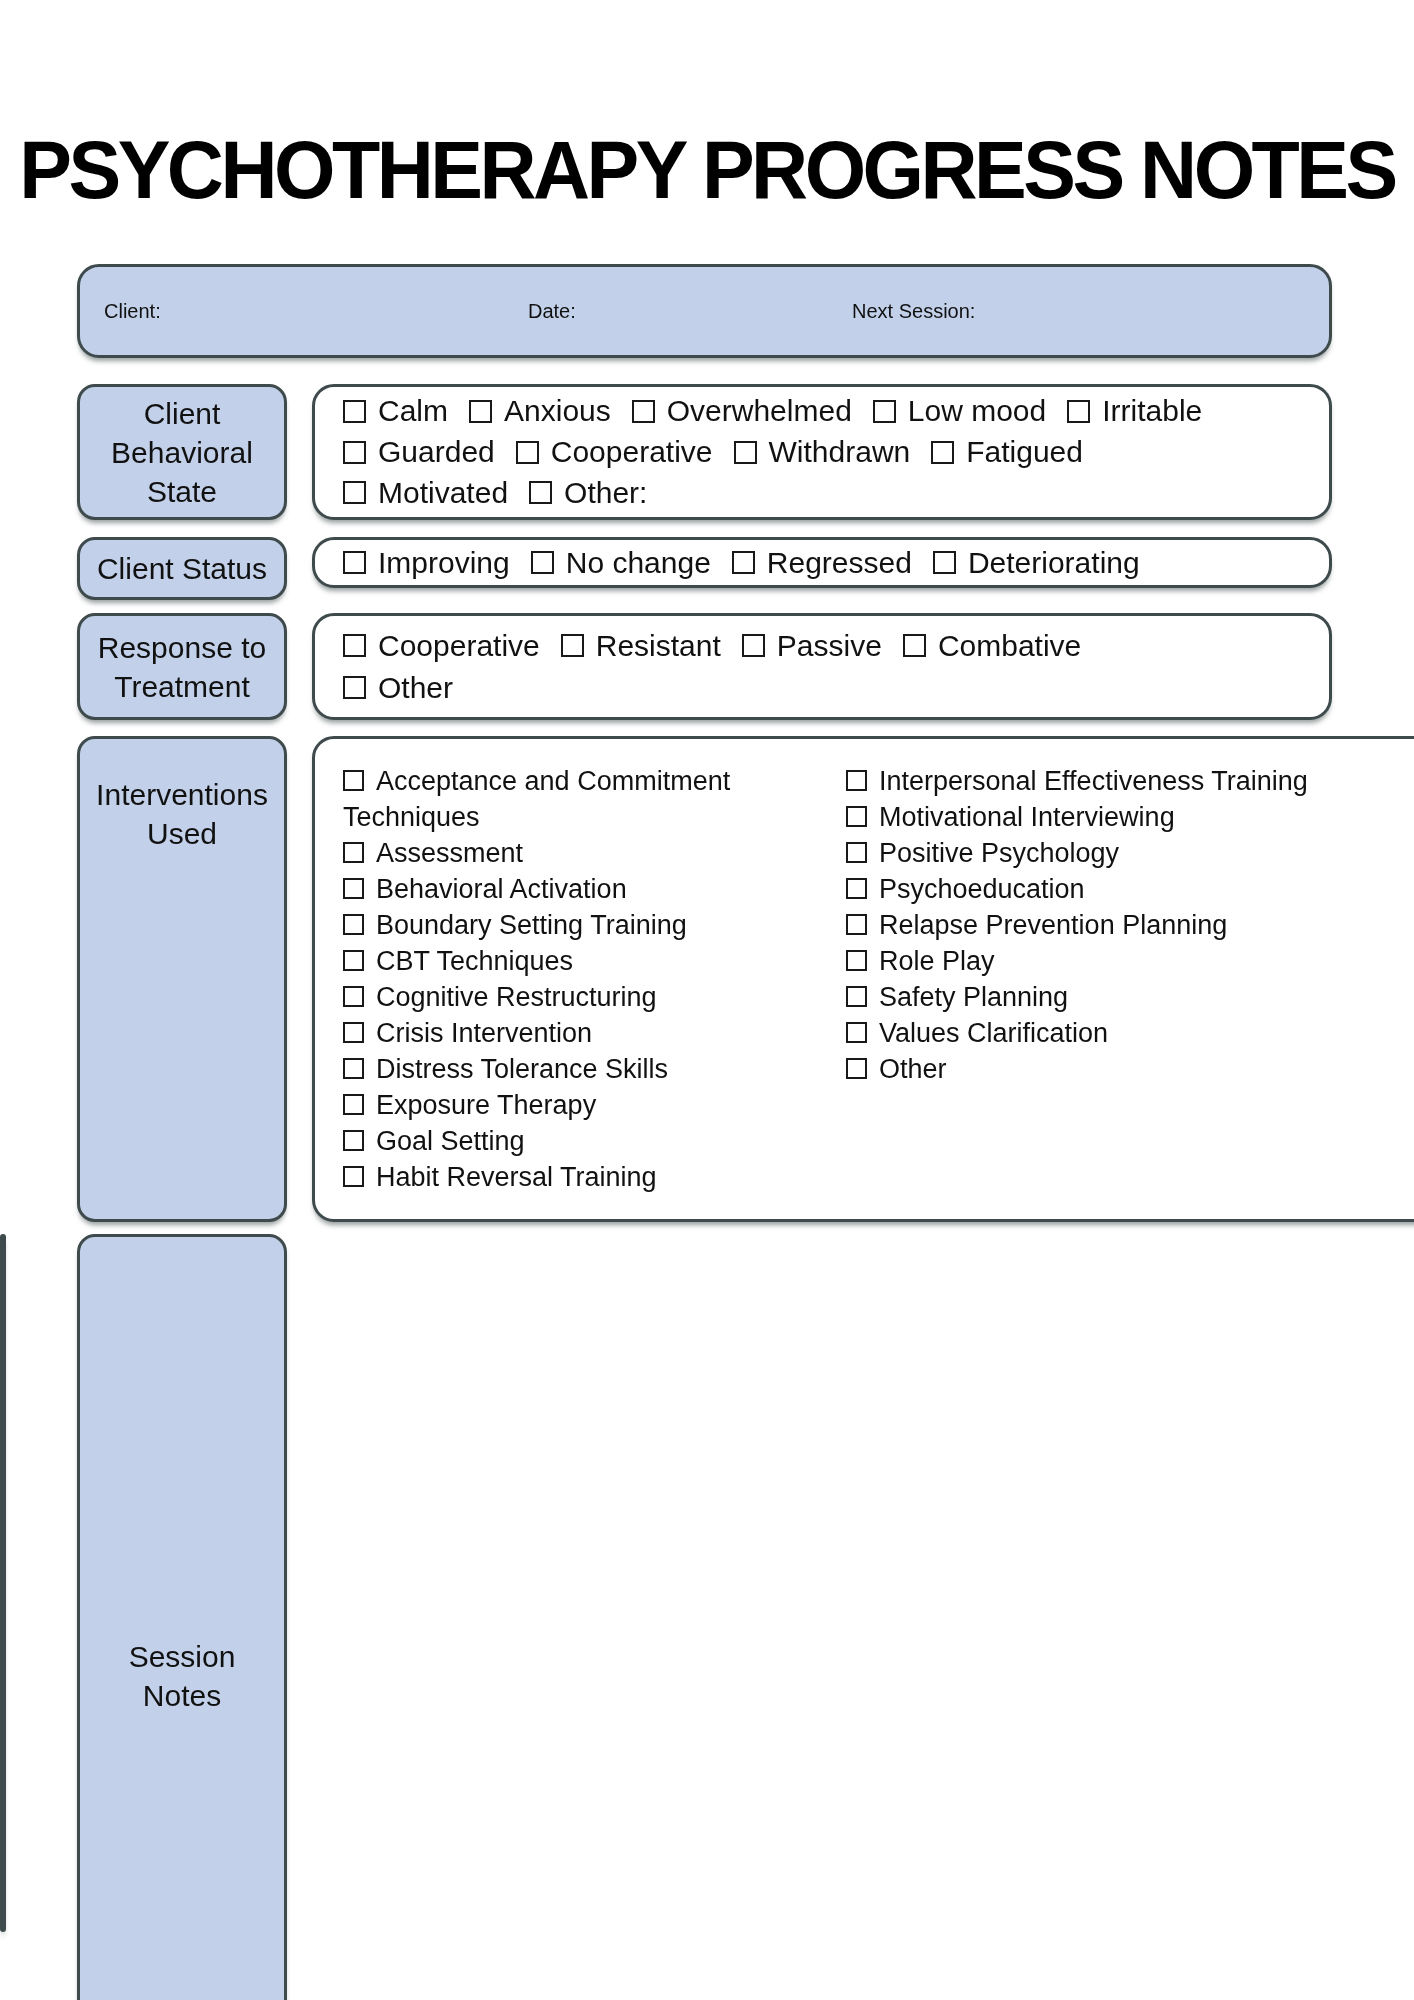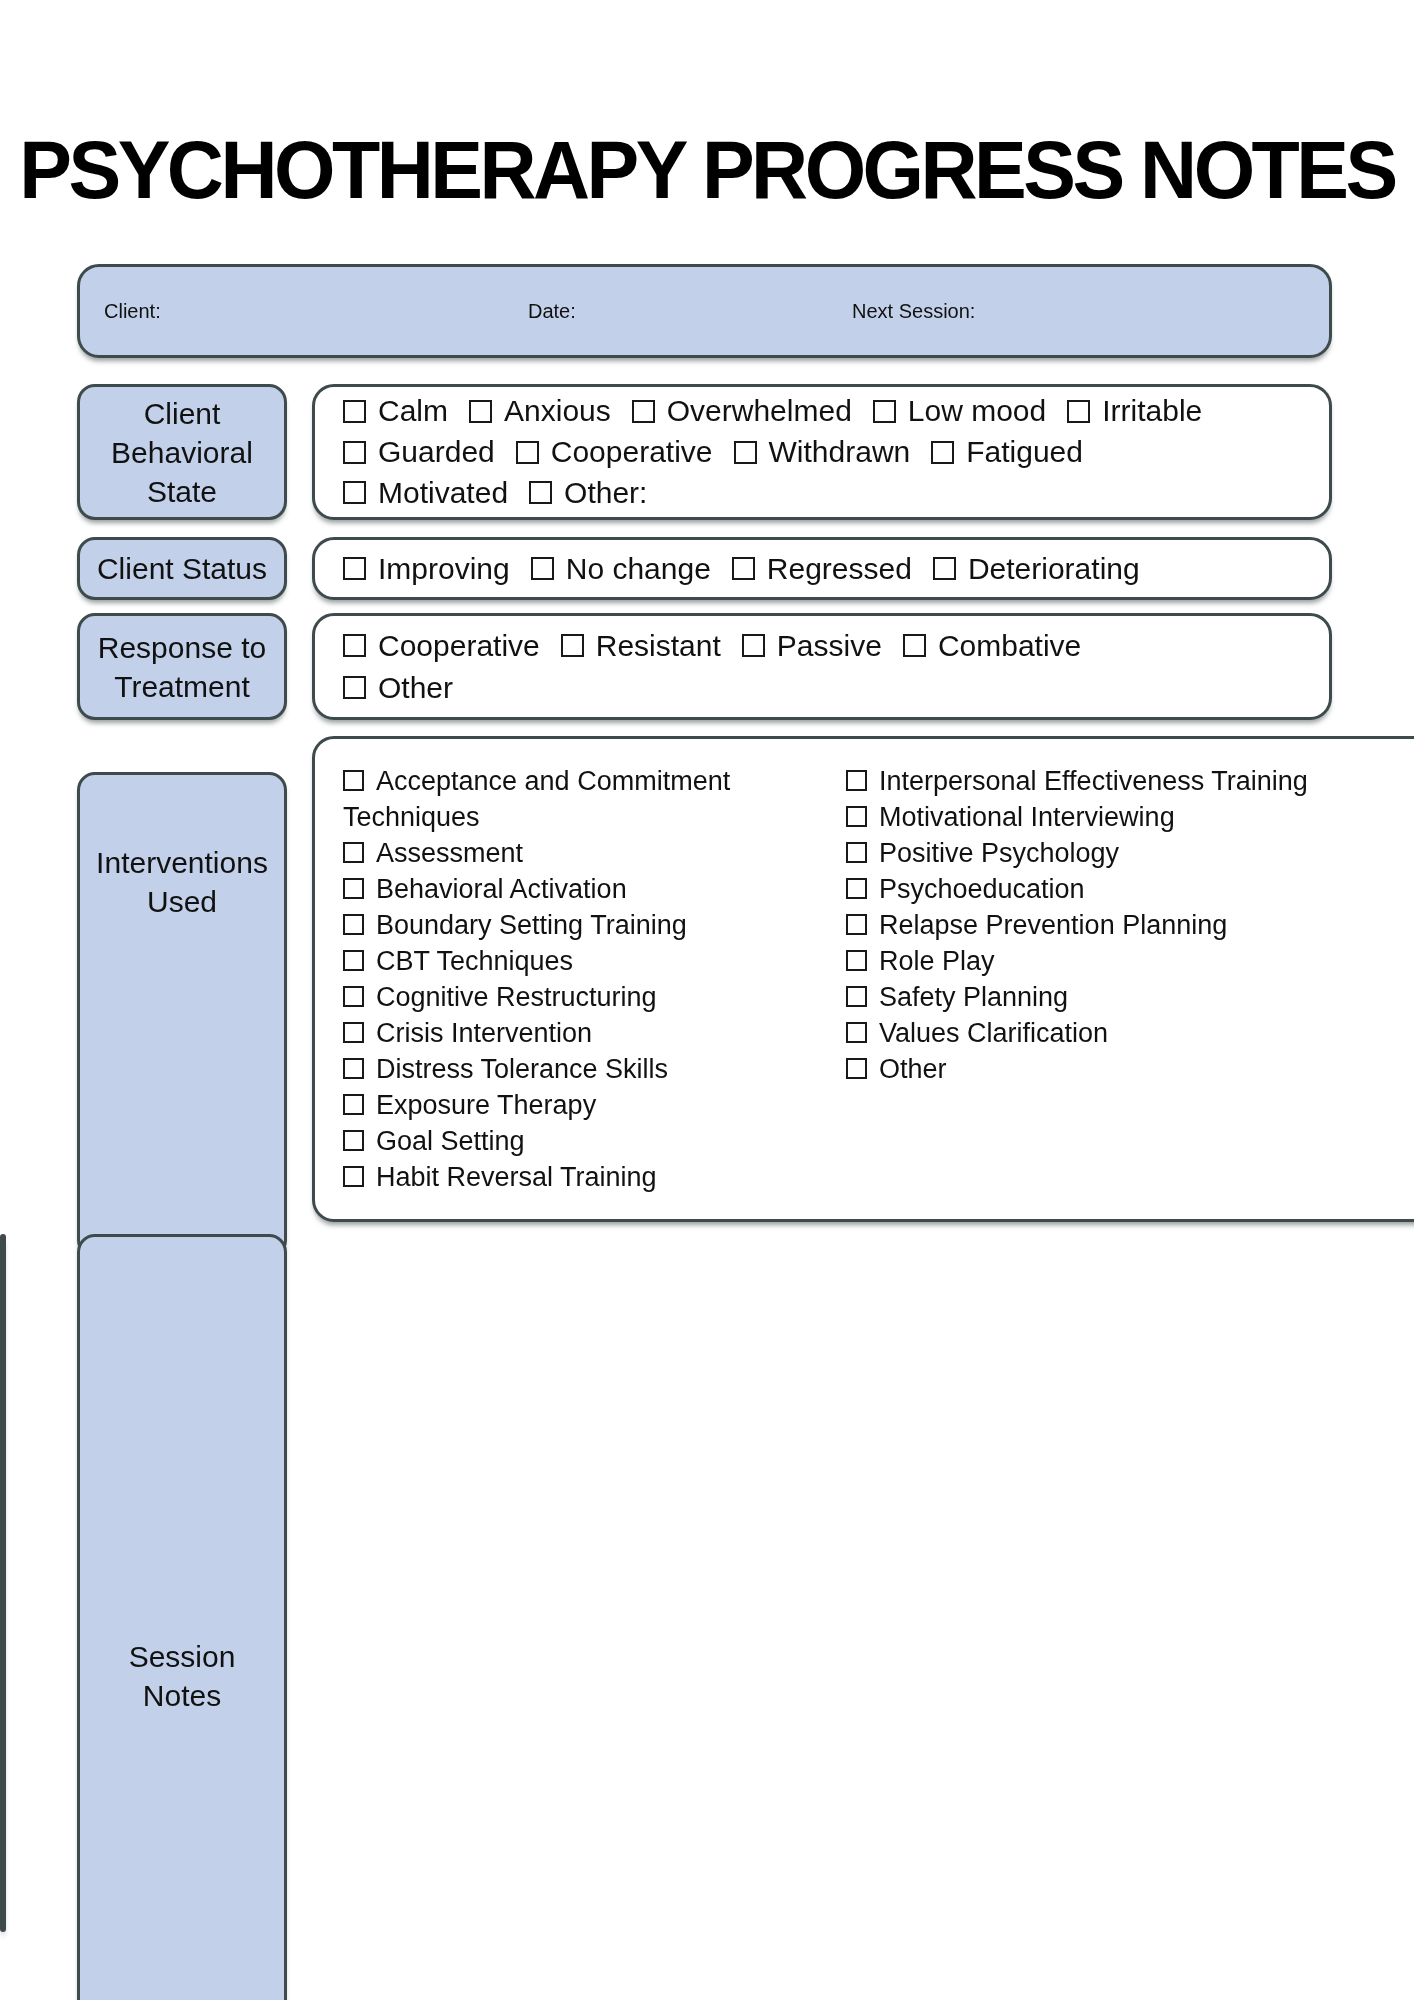--- a/index.html
+++ b/index.html
@@ -49,22 +49,21 @@
     justify-content:center;
     align-items:center;
     text-align:center;
     font-size:30px;
     line-height:39px;
     font-weight:500;
     padding:4px 6px;
   }
   .label-box.top-align{
     justify-content:flex-start;
-    padding-top:68px;
-    margin-top:36px;
+    padding-top:36px;
   }
   
   .header-bar{
     left:77px; top:264px; width:1255px; height:94px;
     background:var(--panel-blue);
   }
   .bar-field{
     position:absolute;
     top:50%;
     transform:translateY(-50%);
@@ -98,21 +97,21 @@
     width:19px;height:19px;
     border:2px solid #191919;
     margin-right:12px;
     flex:0 0 auto;
     background:#fff;
   }
   
   .row-presenting-label{top:384px;height:136px;}
   .row-presenting-box{top:384px;height:136px;}
   .row-status-label{top:537px;height:63px;}
-  .row-status-box{top:537px;height:63px;}
+  .row-status-box{top:537px;height:51px;}
   .row-response-label{top:613px;height:107px;}
   .row-response-box{top:613px;height:107px;}
   .row-interv-label{top:736px;height:486px;}
   .row-interv-box{top:736px;height:486px;}
   .row-notes-label{top:1234px;height:884px;}
   .row-notes-box{top:1234px;height:698px;}
   
   .interv{
     left:312px;width:1215px;
     display:flex;

